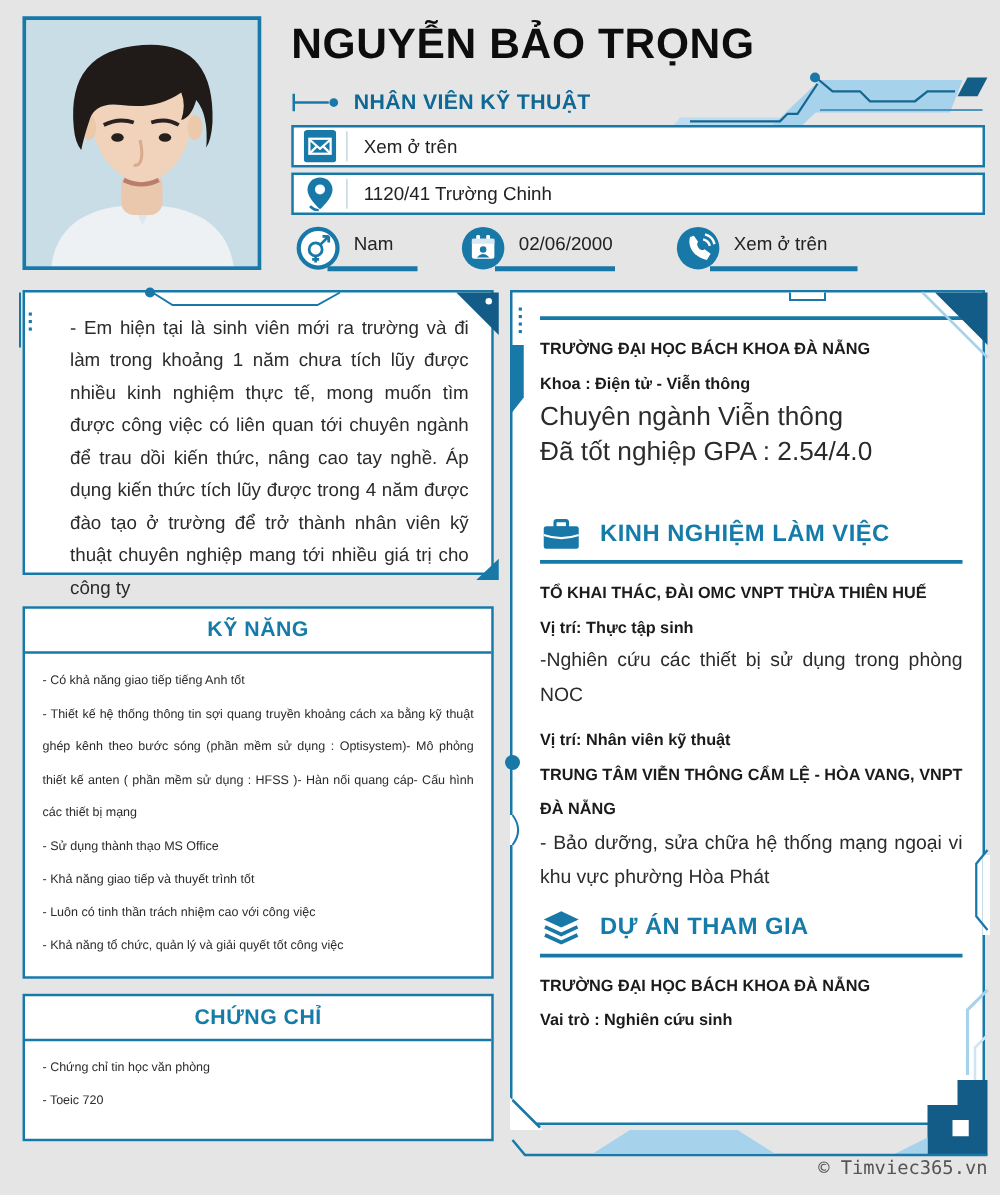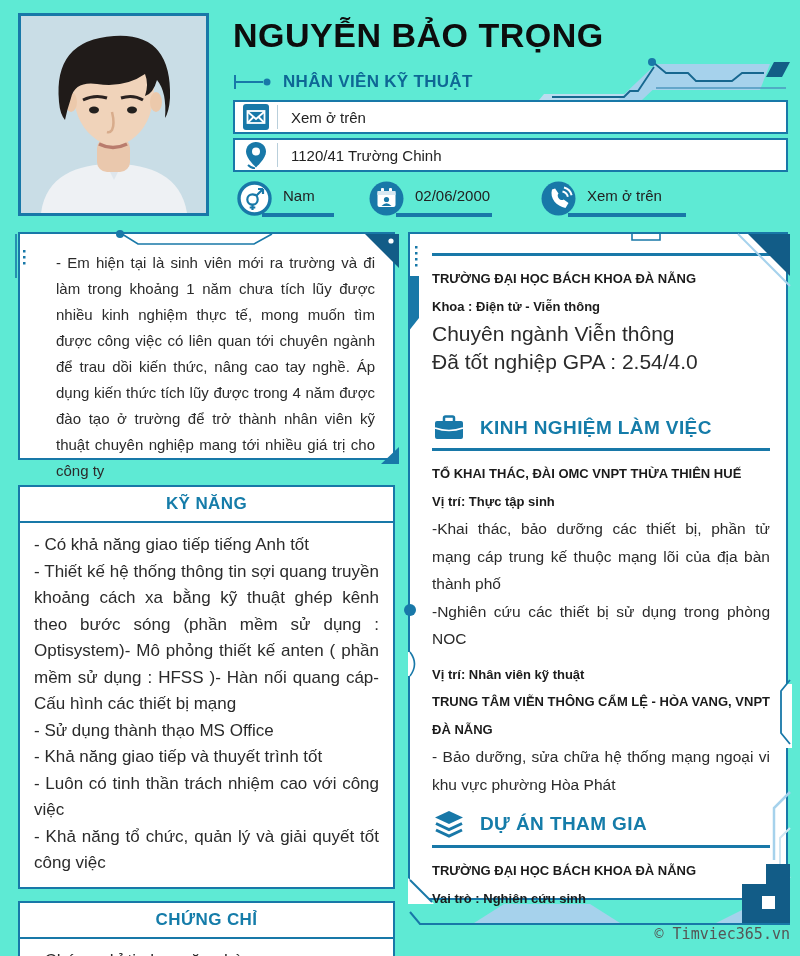--- a/index.html
+++ b/index.html
@@ -1,18 +1,18 @@
 <!DOCTYPE html>
 <html><head>
 <meta charset="utf-8">
 <style>
   * { margin:0; padding:0; box-sizing:border-box; }
   html,body { width:800px; height:956px; background:#fff;
     font-family:"Liberation Sans", sans-serif; }
-  .page { position:relative; width:800px; height:956px; background:#5eead4; overflow:hidden;text-decoration:underline; }
+  .page { position:relative; width:800px; height:956px; background:#e5e5e5; overflow:hidden;text-decoration:underline; }
 
   
   .photo-frame { position:absolute; left:18px; top:13px; width:191px; height:203px;
     border:3px solid #1878a8; background:#c9dde6; }
   .photo-frame svg { display:block; width:100%; height:100%; }
 
   .name { position:absolute; left:233px; top:16px; width:560px;
     font-size:34px; font-weight:bold; color:#0d0d0d; letter-spacing:.5px; }
 
   .subtitle-row { position:absolute; left:233px; top:72px; display:flex; align-items:center; gap:8px; }
@@ -37,21 +37,21 @@
   .intro-box { position:relative; border:2px solid #1878a8; height:228px;
     padding:16px 18px 0 36px; background:#fff; }
   .intro-box .deco { position:absolute; left:-6px; top:-6px; width:389px; height:240px; pointer-events:none; }
   .intro-text { font-size:15px; color:#2b2b2b; line-height:26px; text-align:justify; }
 
   .titled-box { border:2px solid #1878a8; margin-top:25px; background:#fff; }
   .titled-box .tb-head { border-bottom:2px solid #1878a8; height:36px;
     display:flex; align-items:center; justify-content:center;
     font-size:17px; font-weight:bold; color:#157ca9; letter-spacing:.4px; }
   .titled-box .tb-body { padding:9px 14px 10px 14px; }
-  .li-item { font-size:17px; color:#2b2b2b; line-height:26.5px; text-align:justify; }
+  .li-item { font-size:10px; color:#2b2b2b; line-height:26.5px; text-align:justify; }
 
   
   .right-panel { position:absolute; left:408px; top:232px; width:380px; height:668px;
     border:2px solid #1878a8; background:#fff; padding:12px 16px 0 22px; }
   .panel-deco { position:absolute; left:-2px; top:-2px; width:384px; height:712px;
     overflow:visible; pointer-events:none; }
 
   .sec-head { display:flex; align-items:center; gap:14px; margin-top:2px; }
   .sec-head .sec-icn { width:34px; display:flex; justify-content:center; }
   .sec-title { font-size:19px; font-weight:bold; color:#157ca9; letter-spacing:.4px; }
@@ -279,21 +279,20 @@
             <path d="M1,13 q14,5 28,0" stroke="#fff" stroke-width="1.6" fill="none"></path>
           </svg>
         </span>
         <span class="sec-title">KINH NGHIỆM LÀM VIỆC</span>
       </div>
       <div class="sec-rule"></div>
 
       <div>
         <div class="r-bold">TỔ KHAI THÁC, ĐÀI OMC VNPT THỪA THIÊN HUẾ</div>
         <div class="r-bold">Vị trí: Thực tập sinh</div>
-        <div class="r-just">-Khai thác, bảo dưỡng các thiết bị, phần tử mạng cáp trung kế thuộc mạng lõi của địa bàn thành phố</div>
         <div class="r-just">-Nghiên cứu các thiết bị sử dụng trong phòng NOC</div>
       </div>
 
       <div class="gap-job2">
         <div class="r-bold">Vị trí: Nhân viên kỹ thuật</div>
         <div class="r-bold" style="text-align:justify;">TRUNG TÂM VIỄN THÔNG CẨM LỆ - HÒA VANG, VNPT ĐÀ NẴNG</div>
         <div class="r-just">- Bảo dưỡng, sửa chữa hệ thống mạng ngoại vi khu vực phường Hòa Phát</div>
       </div>
     </div>
 

